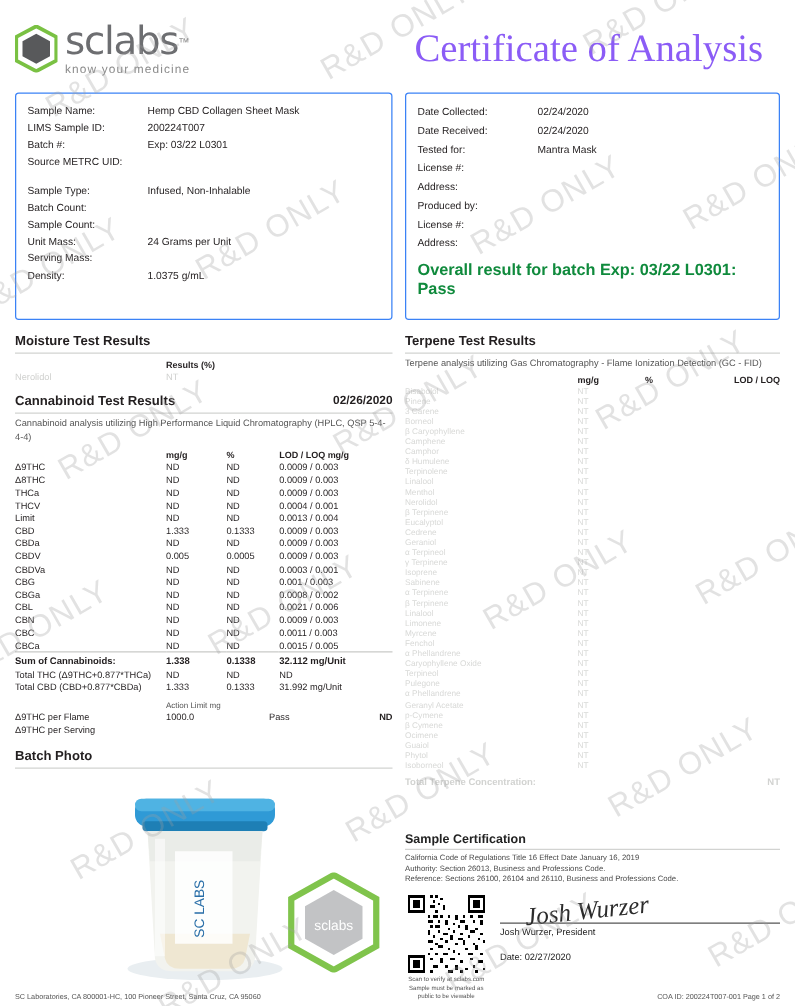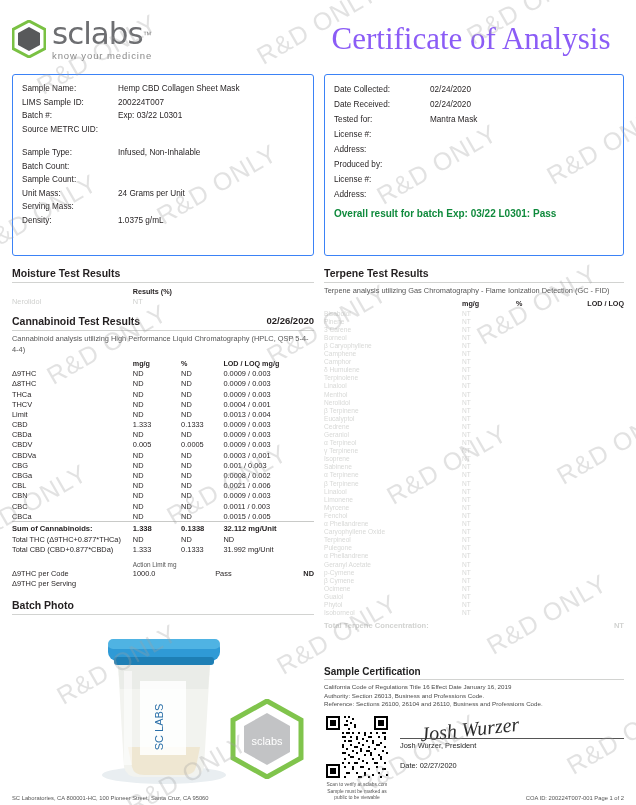--- a/index.html
+++ b/index.html
@@ -45,21 +45,21 @@
   
   .cols { display:flex; gap:10px; margin-top:6px; }
   .col-l { width:303px; }
   .col-r { width:301px; }
   .box { border:1px solid #3b82f6; border-radius:3px; padding:7px 9px; background:transparent; }
   .kv { display:flex; font-size:8.2px; line-height:13.5px; }
   .kv .k { width:96px; color:#231f20; }
   .kv .v { flex:1; color:#231f20; }
   .kv.tall { line-height:15px; }
   .spacer6 { height:10px; }
-  .pass-line { font-size:10px; font-weight:bold; color:#0f8a3c; margin-top:6px; }
+  .pass-line { font-size:13px; font-weight:bold; color:#0f8a3c; margin-top:6px; }
 
   
   .sec-head { font-size:10.5px; font-weight:bold; color:#231f20; margin:9px 0 3px 0; display:flex; justify-content:space-between; align-items:flex-start;}
   .sec-head .date { font-size:9.5px; font-weight:bold; }
   .rule { border:0; border-top:1px solid #d2d3d1; margin:0 0 3px 0; }
   .desc { font-size:7.4px; color:#555; line-height:10.5px; margin-bottom:3px; }
 
   
   table { width:100%; border-collapse:collapse; }
   .tbl td, .tbl th { font-size:7.4px; padding:0.6px 0; color:#231f20; }
@@ -364,21 +364,21 @@
       </tbody>
         </table>
 
       <table class="tbl" style="margin-top:6px;">
         <tbody>
             <tr>
           <td class="c-analyte"></td>
           <td colspan="3" style="font-size:6.4px;color:#555;">Action Limit mg</td>
         </tr>
         <tr>
-          <td>Δ9THC per Code</td>
+          <td>Δ9THC per Flame</td>
           <td>1000.0</td>
           <td>Pass</td>
           <td class="green" style="text-align:right;">ND</td>
         </tr>
         <tr>
           <td>Δ9THC per Serving</td>
           <td></td>
           <td></td>
           <td></td>
         </tr>

